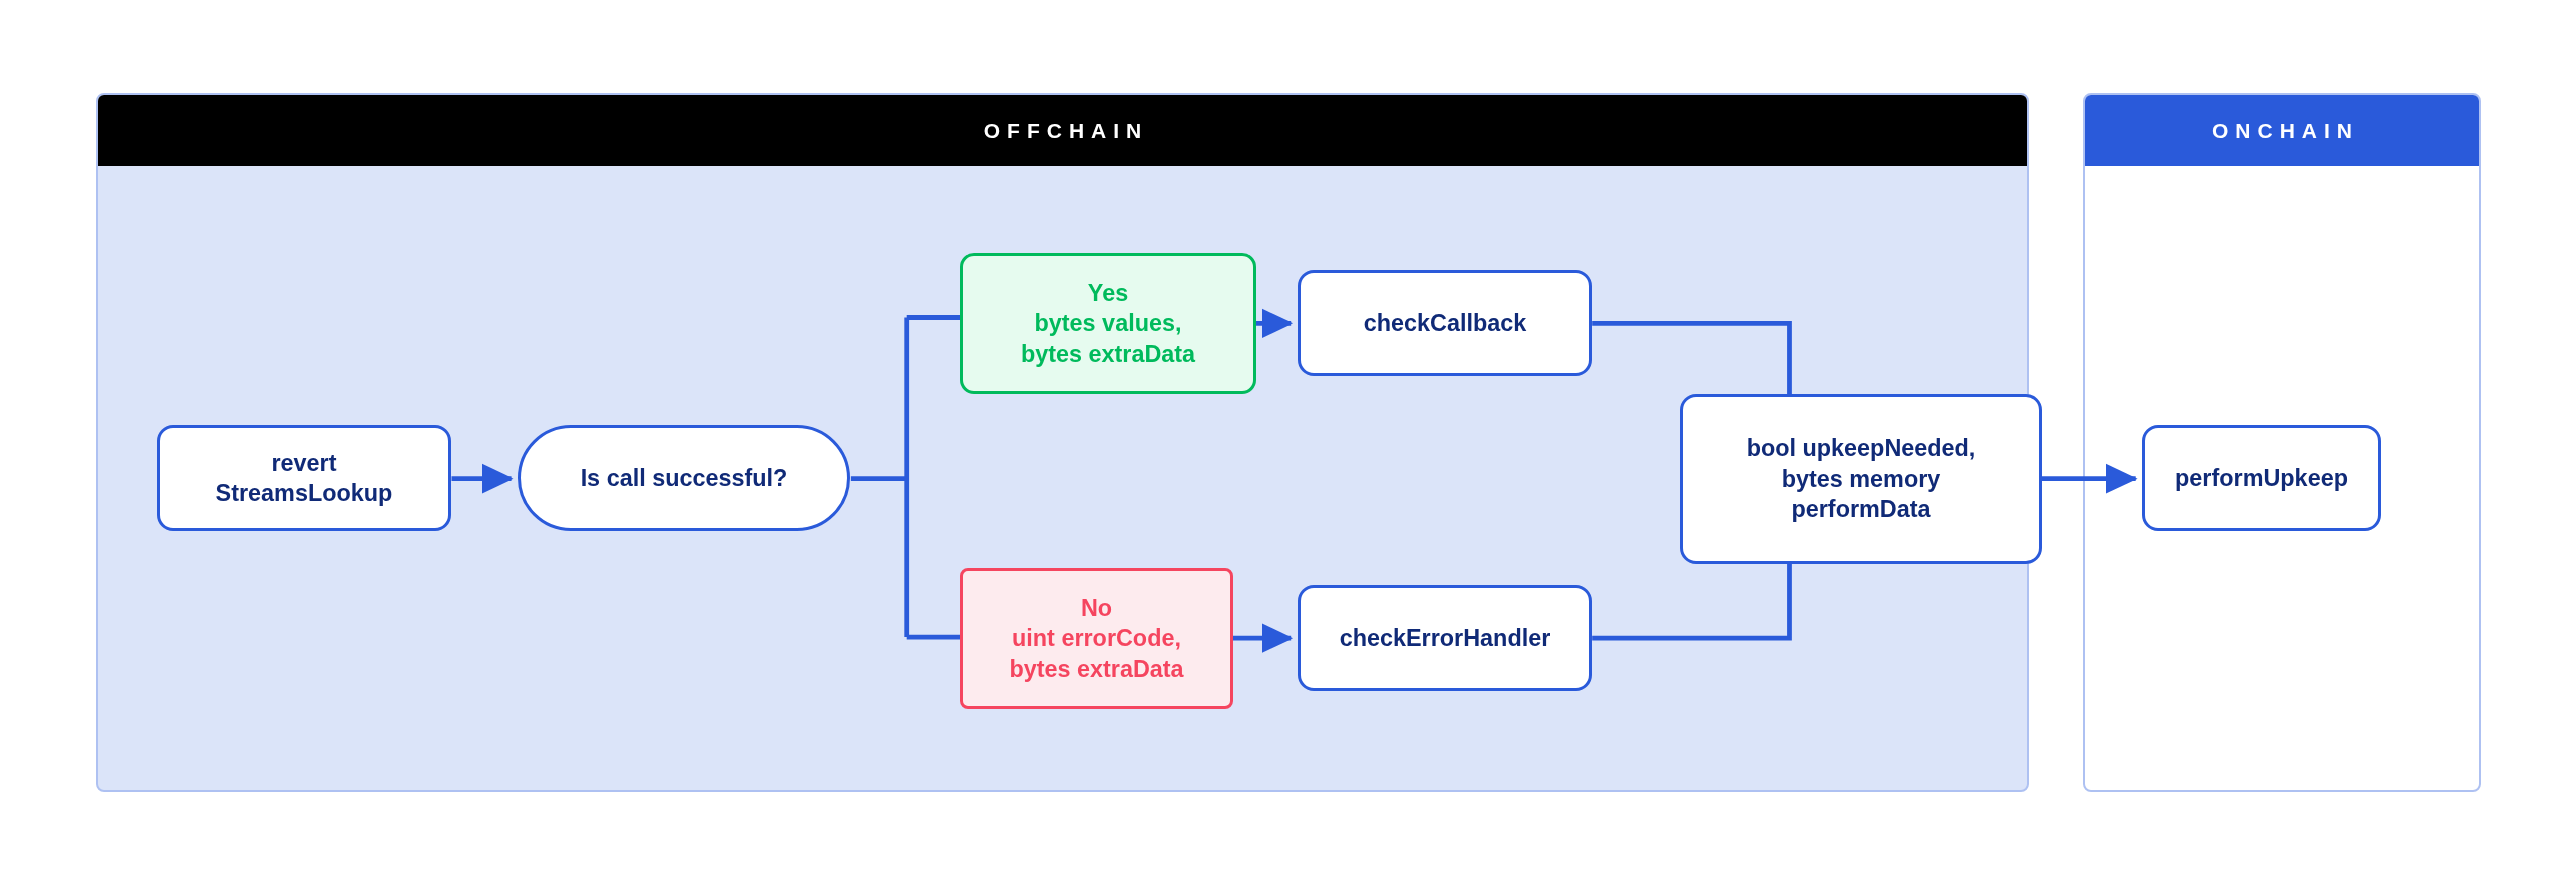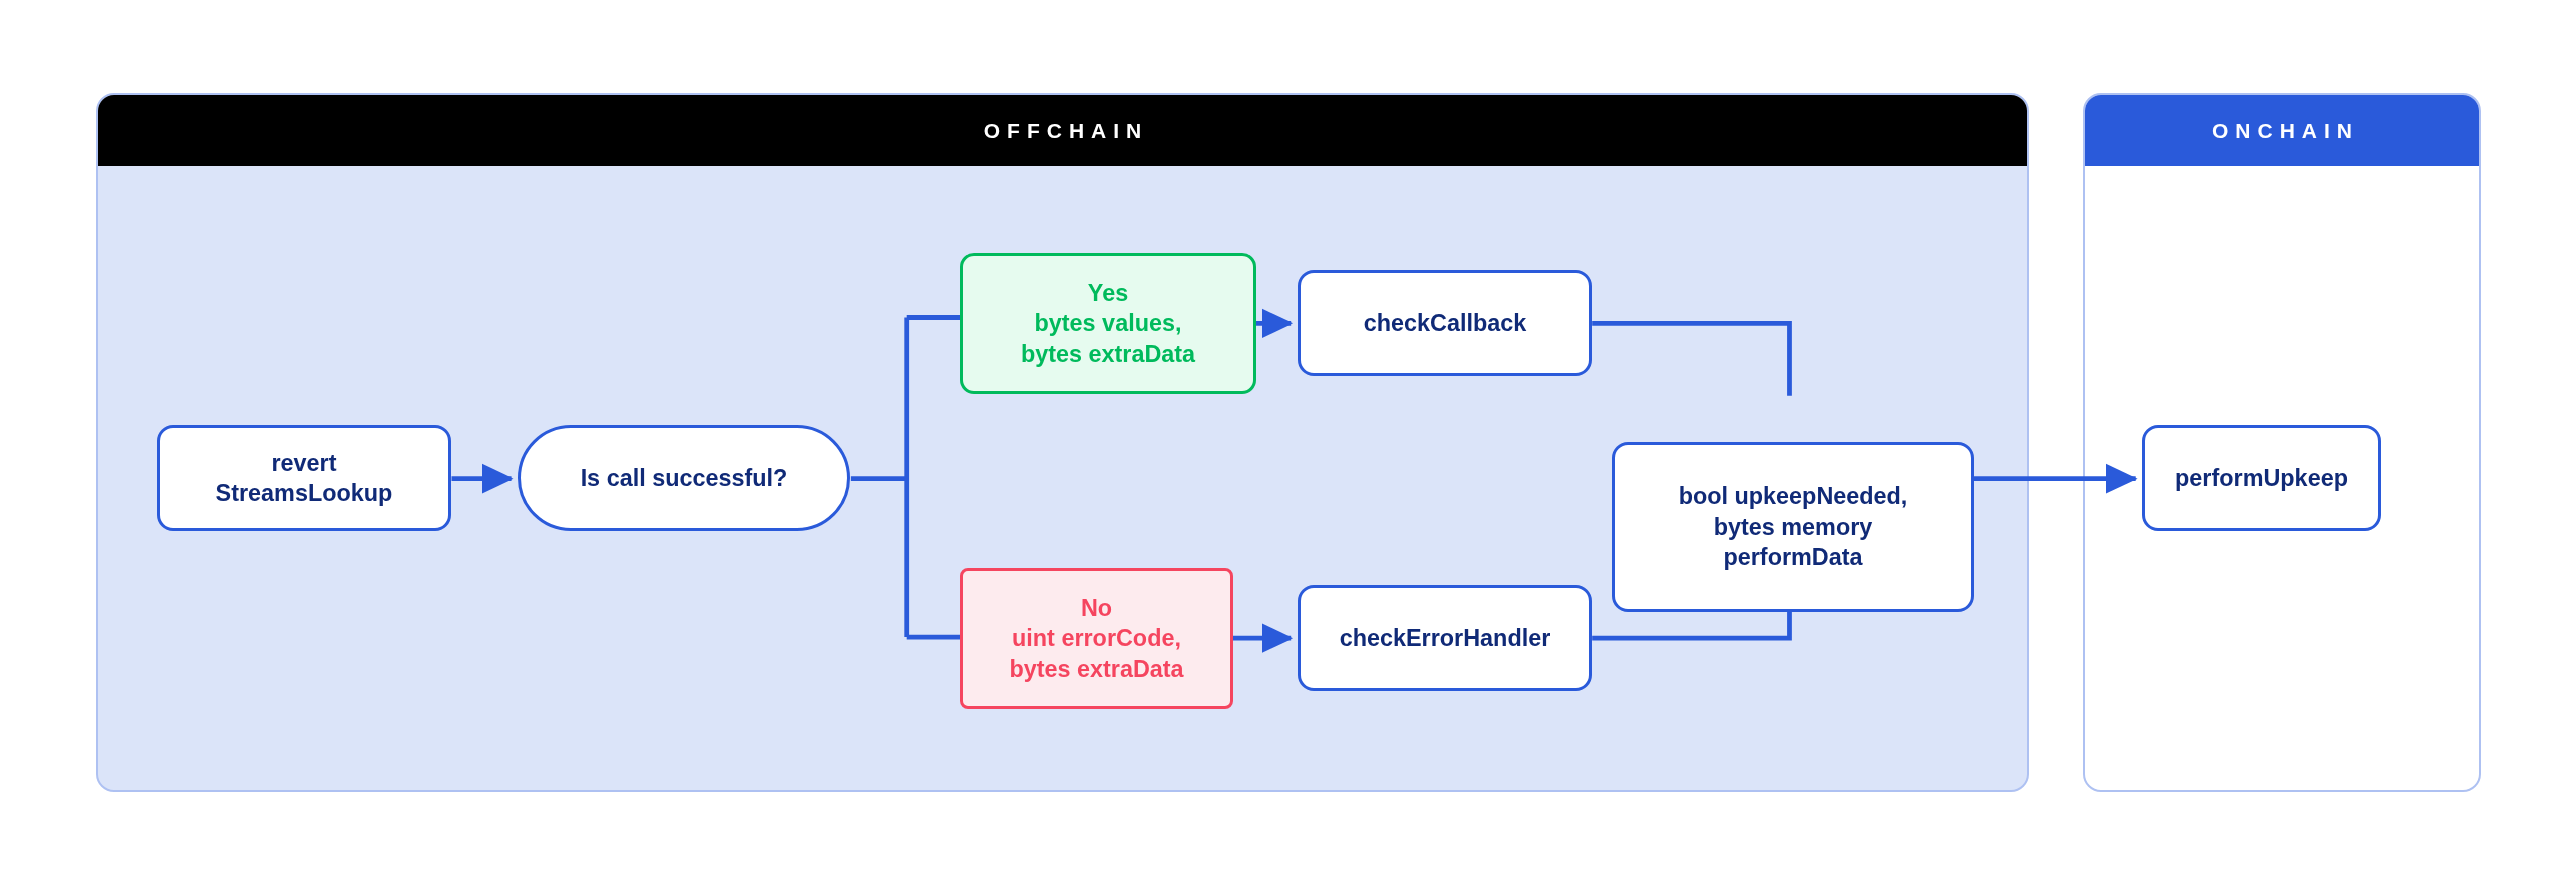--- a/index.html
+++ b/index.html
@@ -17,21 +17,21 @@
     position: relative;
     width: 2576px;
     height: 886px;
     background: #ffffff;
   }
 
   
   .panel {
     position: absolute;
     box-sizing: border-box;
-    border-radius: 18px;
+    border-radius: 8px;
     overflow: hidden;
   }
   .panel-offchain {
     left: 96px;
     top: 93px;
     width: 1933px;
     height: 699px;
     background: #dbe4f9;
     border: 2.1px solid #aec1f2;
   }
@@ -112,21 +112,21 @@
     font-size: 23.4px;
   }
 
   
   #node-revert          { left: 157px;  top: 425px;  width: 294px;  height: 106px; }
   #node-decision        { left: 518px;  top: 425px;  width: 332px;  height: 106px; }
   #node-yes             { left: 960px; top: 253px;  width: 296px;  height: 141px; }
   #node-no              { left: 960px; top: 568px; width: 273px;  height: 141px; }
   #node-checkcallback   { left: 1298px; top: 270px;  width: 294px;  height: 106px; }
   #node-checkerrhandler { left: 1298px; top: 585px; width: 294px;  height: 106px; }
-  #node-upkeepneeded    { left: 1612px; top: 394px;  width: 362px;  height: 170px; margin-top: 48px; }
+  #node-upkeepneeded    { left: 1680px; top: 394px;  width: 362px;  height: 170px; }
   #node-performupkeep   { left: 2142px; top: 425px;  width: 239px;  height: 106px; }
 </style>
 </head>
 <body>
 
 <div id="stage">
 
   <div class="panel panel-offchain">
     <div class="panel-header header-black">OFFCHAIN</div>
   </div>

